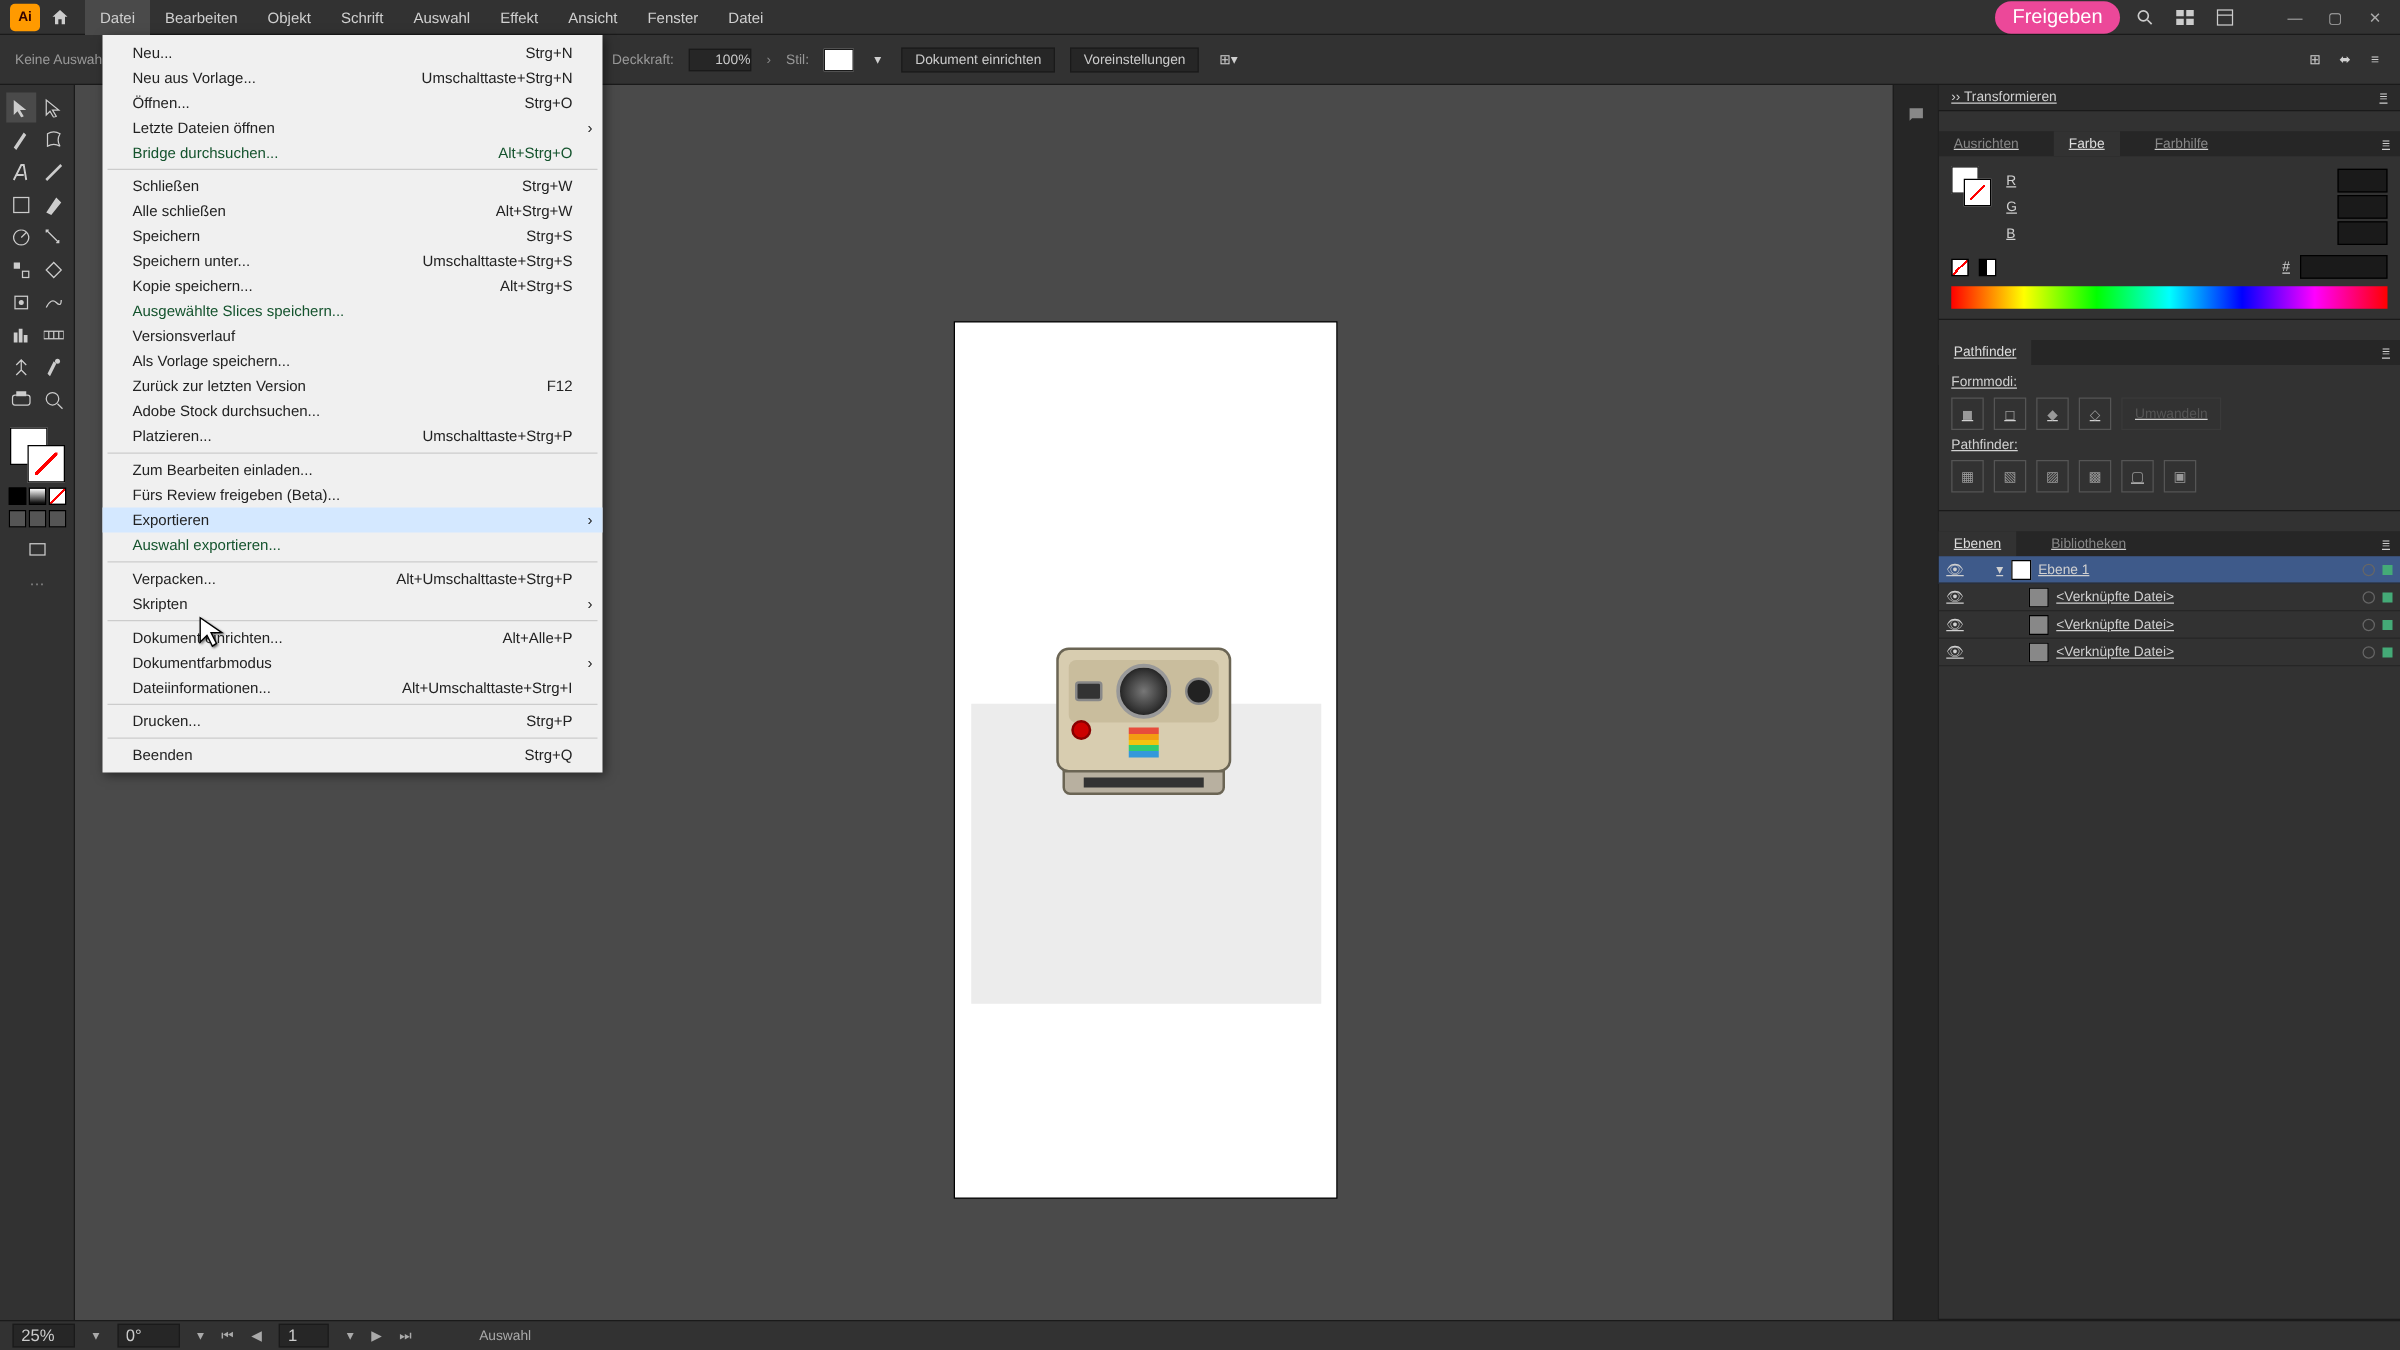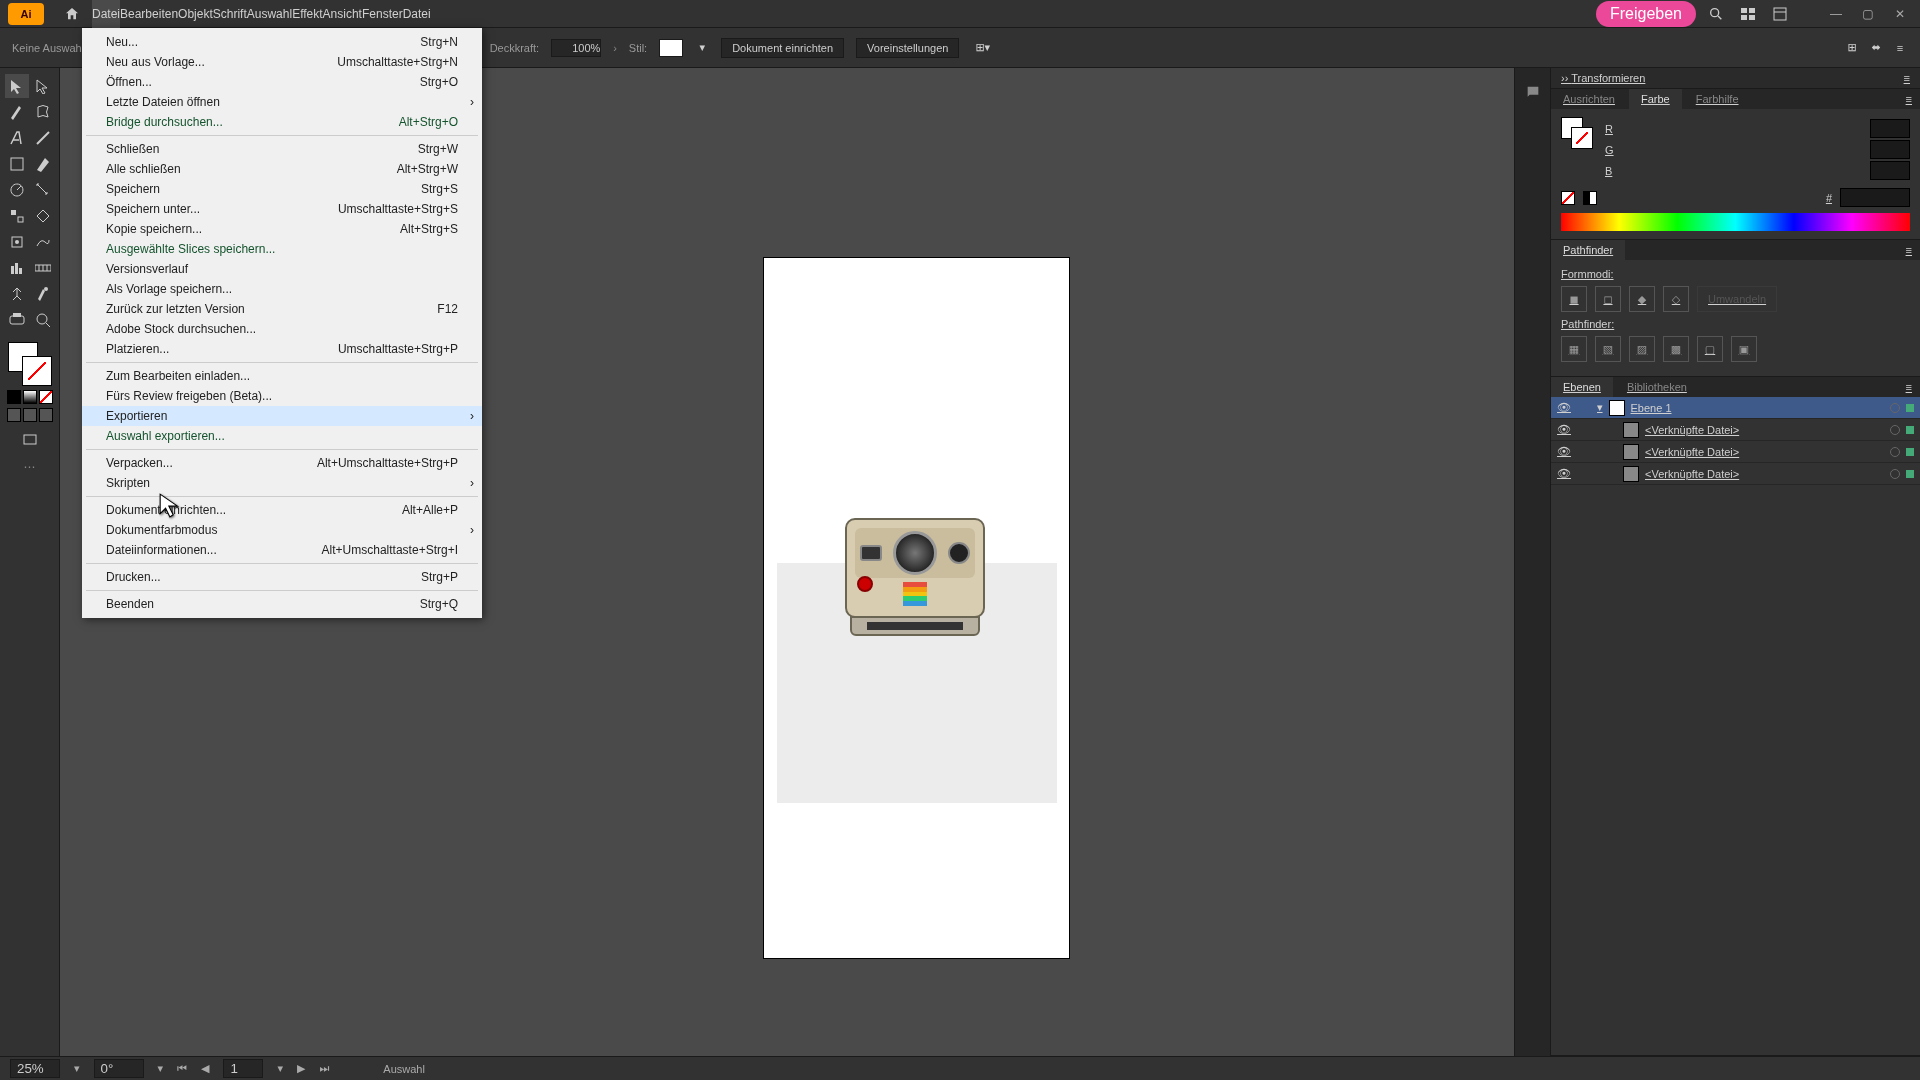--- a/index.html
+++ b/index.html
@@ -1,22 +1,22 @@
 <!DOCTYPE html>
 <html><head>
 <meta charset="utf-8">
 <style>
 * { margin: 0; padding: 0; box-sizing: border-box; font-family: "Segoe UI", Tahoma, sans-serif; user-select: none; }
 body { width: 1920px; height: 1080px; background: #323232; color: #d0d0d0; font-size: 12px; overflow: hidden; position: relative; }
 
 
 .menubar { height: 28px; background: #323232; display: flex; align-items: center; padding: 0 8px; border-bottom: 1px solid #1a1a1a; }
-.app-icon { width: 36px; height: 22px; background: #ff9a00; border-radius: 4px; display: flex; align-items: center; justify-content: center; color: #330000; font-weight: bold; font-size: 11px; margin-right: 16px; }
+.app-icon { width: 24px; height: 22px; background: #ff9a00; border-radius: 4px; display: flex; align-items: center; justify-content: center; color: #330000; font-weight: bold; font-size: 11px; margin-right: 4px; }
 .home-icon { width: 24px; height: 24px; display: flex; align-items: center; justify-content: center; margin-right: 8px; }
-.menubar-item { padding: 0 0; height: 28px; display: flex; align-items: center; cursor: default; }
+.menubar-item { padding: 0 12px; height: 28px; display: flex; align-items: center; cursor: default; }
 .menubar-item.active { background: #4a4a4a; }
 .menubar-right { margin-left: auto; display: flex; align-items: center; gap: 8px; }
 .share-btn { background: #ec4899; color: #fff; padding: 4px 14px; border-radius: 14px; font-size: 16px; }
 .win-btn { width: 24px; height: 24px; display: flex; align-items: center; justify-content: center; color: #aaa; }
 
 
 .controlbar { height: 40px; background: #323232; border-bottom: 1px solid #1a1a1a; display: flex; align-items: center; padding: 0 12px; gap: 12px; font-size: 11px; }
 .ctrl-label { color: #999; }
 .ctrl-input { background: #262626; border: 1px solid #1a1a1a; padding: 2px 20px; color: #ccc; min-width: 50px; text-align: center; }
 .ctrl-swatch { width: 24px; height: 18px; background: #fff; border: 1px solid #1a1a1a; }
@@ -57,21 +57,21 @@
 .cam-slot { position: absolute; top: 4px; left: 15px; right: 15px; height: 8px; background: #333; }
 .cam-paper { width: 110px; height: 28px; margin: -4px auto 0; background: #fff; border: 2px solid #888; position: relative; z-index: -1; }
 
 
 .chat-side { width: 36px; background: #262626; border-left: 1px solid #1a1a1a; display: flex; flex-direction: column; align-items: center; padding-top: 16px; }
 
 
 .panels { width: 370px; background: #323232; border-left: 1px solid #1a1a1a; display: flex; flex-direction: column; font-size: 11px; text-decoration: underline; }
 .panel { border-bottom: 1px solid #1a1a1a; }
 .panel-hdr { padding: 4px 10px; background: #2a2a2a; display: flex; align-items: center; justify-content: space-between; }
-.panel-tabs { display: flex; gap: 2px; background: #262626; }
+.panel-tabs { display: flex; gap: 16px; background: #262626; margin-top: 16px; }
 .panel-tab { padding: 4px 12px; color: #888; }
 .panel-tab.active { background: #323232; color: #ddd; }
 .panel-body { padding: 8px 10px; }
 .color-swatch-panel { width: 32px; height: 32px; position: relative; }
 .csp-fill { position:absolute; top:0; left:0; width:22px; height:22px; background:#fff; border:1px solid #000;}
 .csp-stroke { position:absolute; bottom:0; right:0; width:22px; height:22px; background:#fff; border:1px solid #000;}
 .csp-stroke::after{content:"";position:absolute;inset:4px;background:linear-gradient(135deg,#fff 45%,#f00 45%,#f00 55%,#fff 55%);}
 .slider-row { display: flex; align-items: center; gap: 8px; margin: 2px 0; }
 .slider-row input { width: 40px; background: #1a1a1a; border: 1px solid #000; color: #999; padding: 1px 3px; }
 .spectrum { height: 18px; background: linear-gradient(to right, #f00, #ff0, #0f0, #0ff, #00f, #f0f, #f00); margin-top: 6px; }

